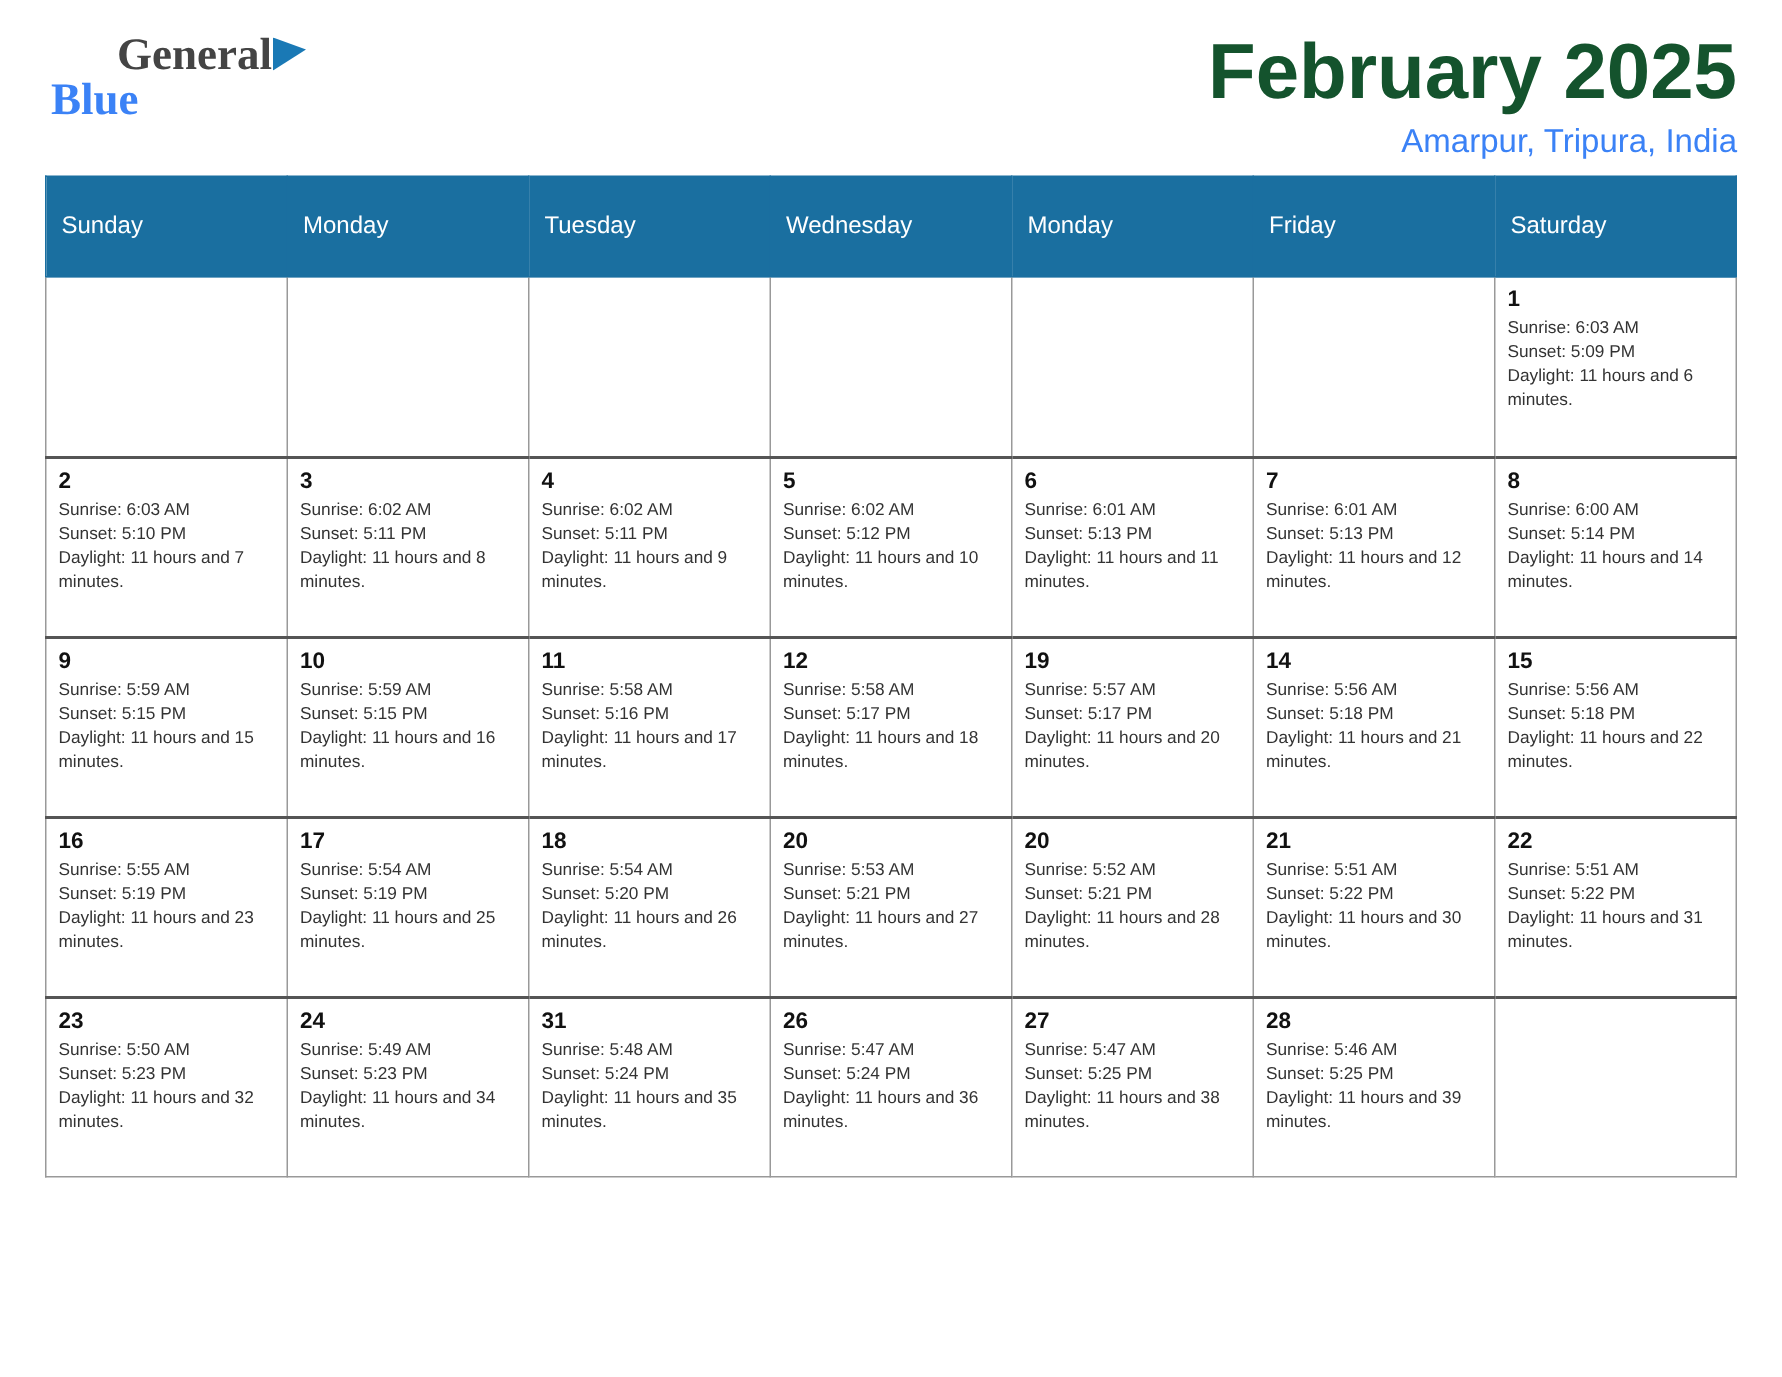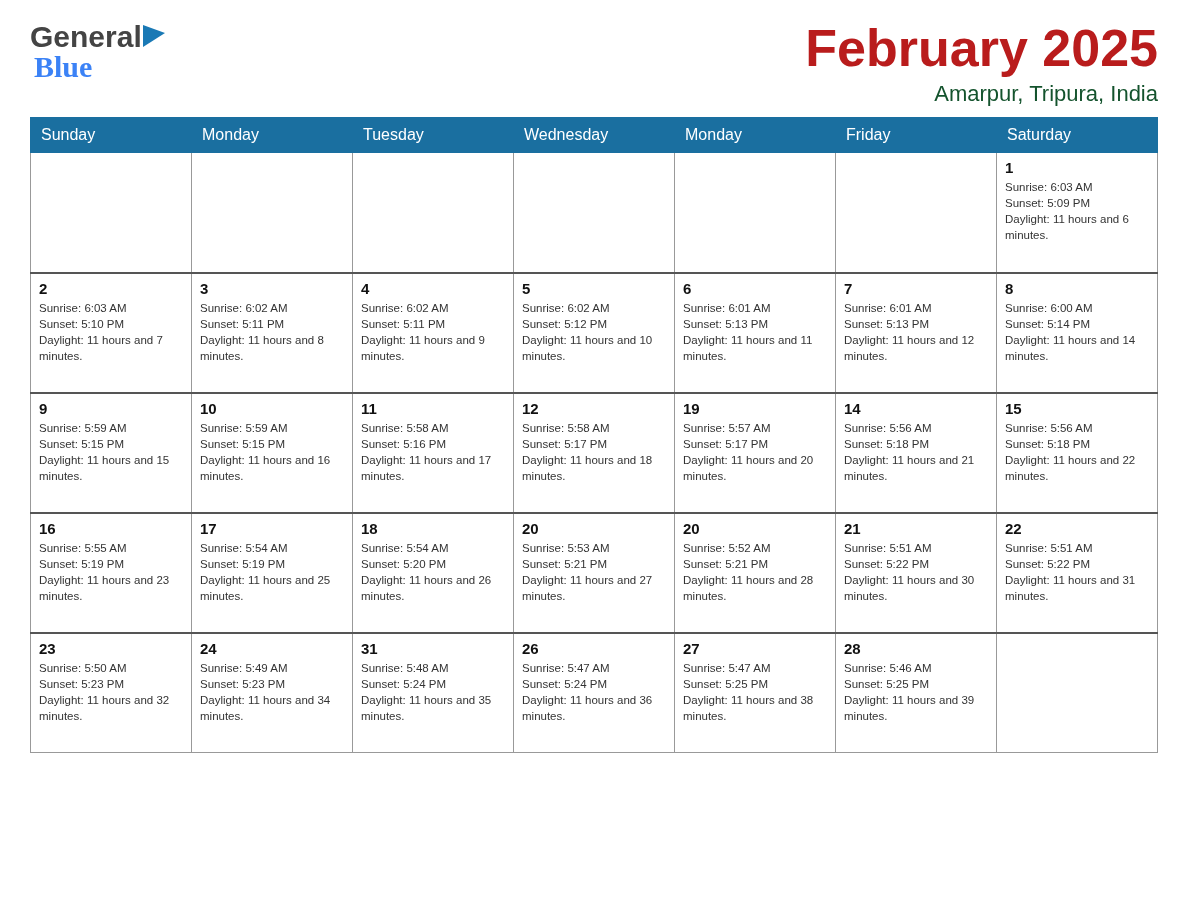--- a/index.html
+++ b/index.html
@@ -15,39 +15,39 @@
       justify-content: space-between;
       align-items: flex-start;
       margin-bottom: 10px;
     }
     .title-section {
       text-align: right;
     }
     .month-title {
       font-size: 52px;
       font-weight: bold;
-      color: #b91c1c;
+      color: #14532d;
       line-height: 1.1;
     }
     .location {
       font-size: 22px;
-      color: #14532d;
+      color: #3b82f6;
       margin-top: 4px;
     }
     .calendar {
       width: 100%;
       border-collapse: collapse;
       margin-top: 10px;
     }
     .calendar th {
       background-color: #1a6fa0;
       color: #fff;
       font-size: 16px;
       font-weight: normal;
-      padding: 8px 10px;
+      padding: 24px 10px;
       text-align: left;
       border: 1px solid #1a6fa0;
     }
     .calendar td {
       border: 1px solid #999;
       vertical-align: top;
       padding: 6px 8px;
       width: 14.28%;
       min-height: 120px;
       height: 120px;
@@ -79,21 +79,21 @@
       display: flex;
       align-items: center;
     }
   </style>
 </head>
 <body>
 
 <div class="header">
   <div class="logo-wrapper">
     <div class="logo-top-row">
-      <span style="font-size:30px;font-weight:bold;color:#444;font-family:Liberation Sans, sans-serif;">General</span>
+      <span style="font-size:30px;font-weight:bold;color:#444;font-family:Liberation Serif, serif;margin-left:48px;">General</span>
 
       <svg width="22" height="22" viewBox="0 0 22 22" style="margin-left:1px;margin-top:-2px;">
         <polygon points="0,0 22,8 0,22" fill="#1a79b5"></polygon>
       </svg>
     </div>
     <div style="margin-top:-4px;padding-left:4px;">
       <span style="font-size:30px;font-weight:bold;color:#3b82f6;font-family:Georgia,serif;">Blue</span>
     </div>
   </div>
 

